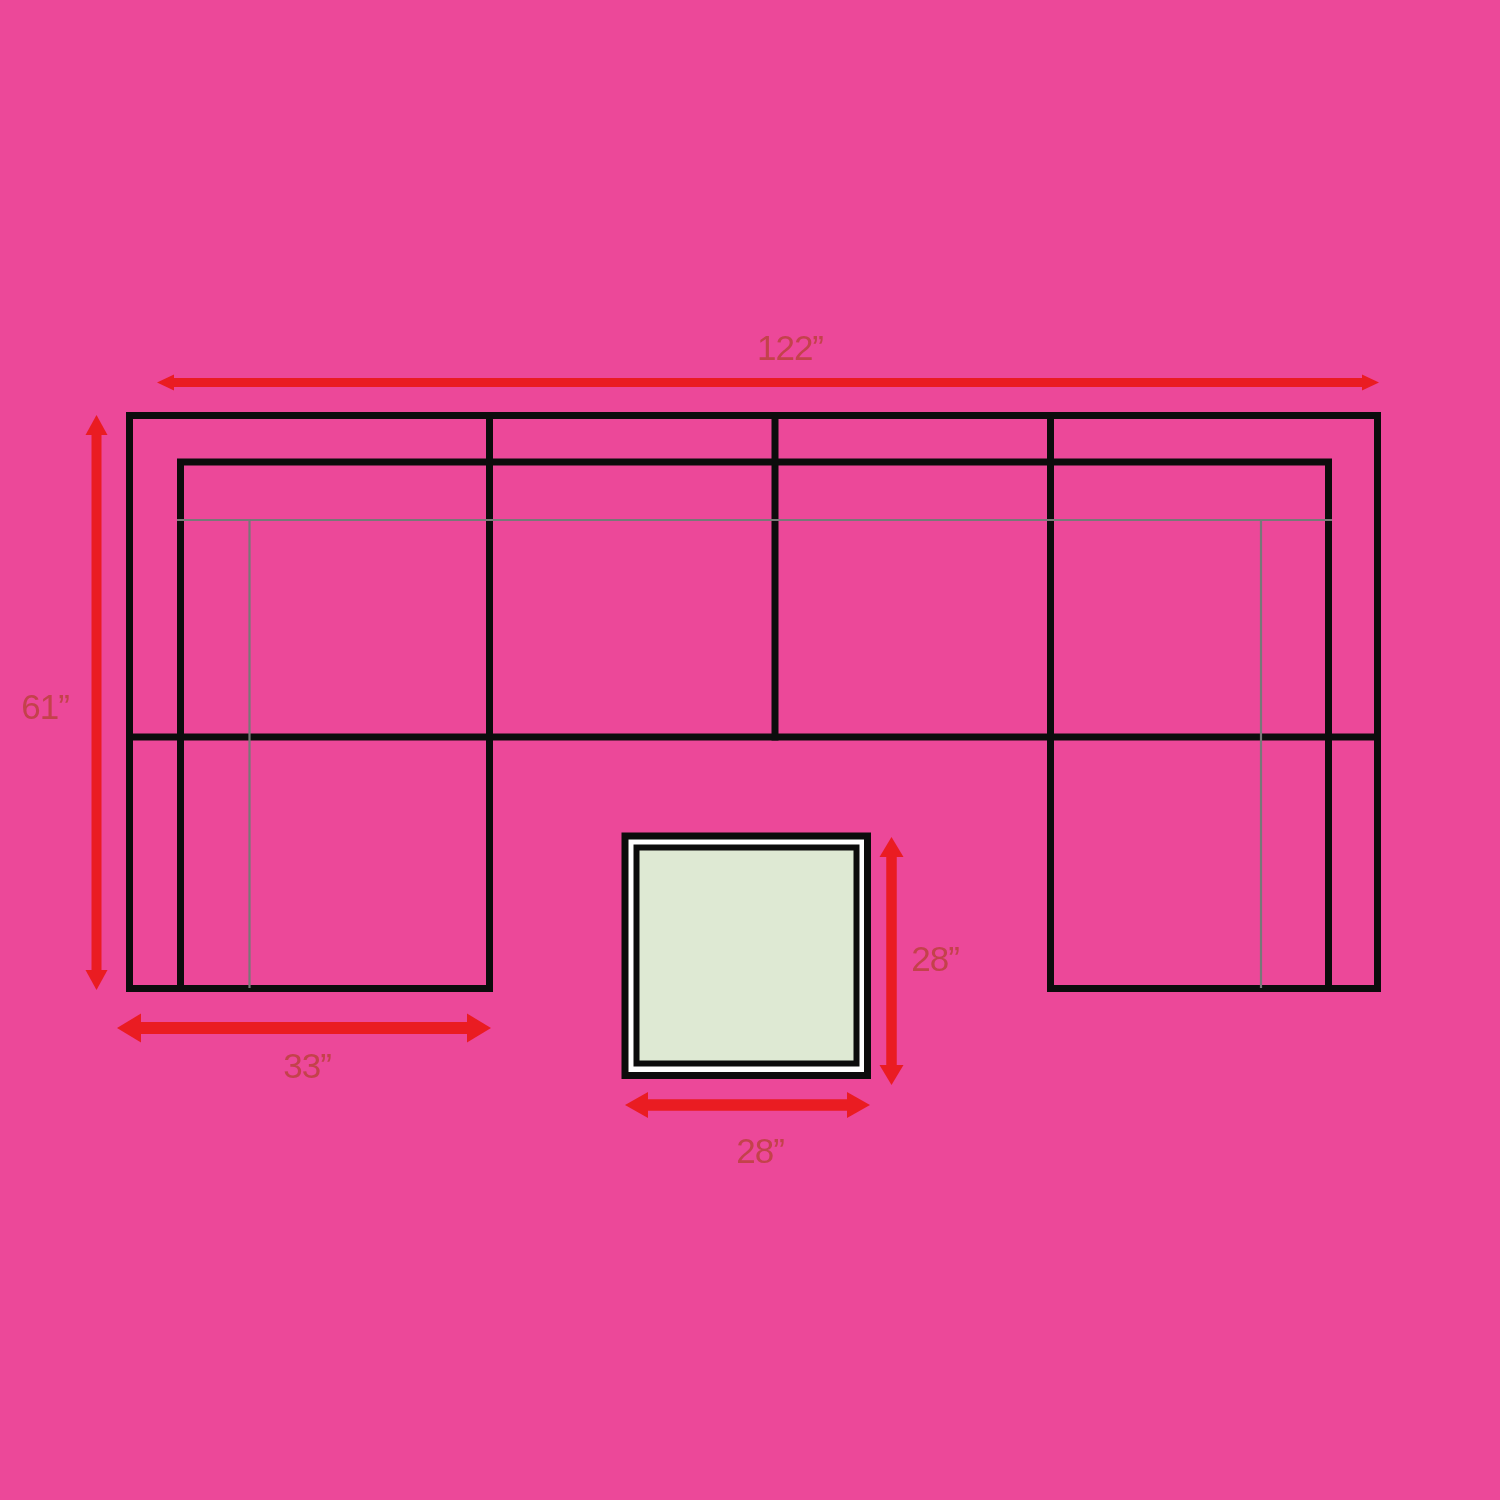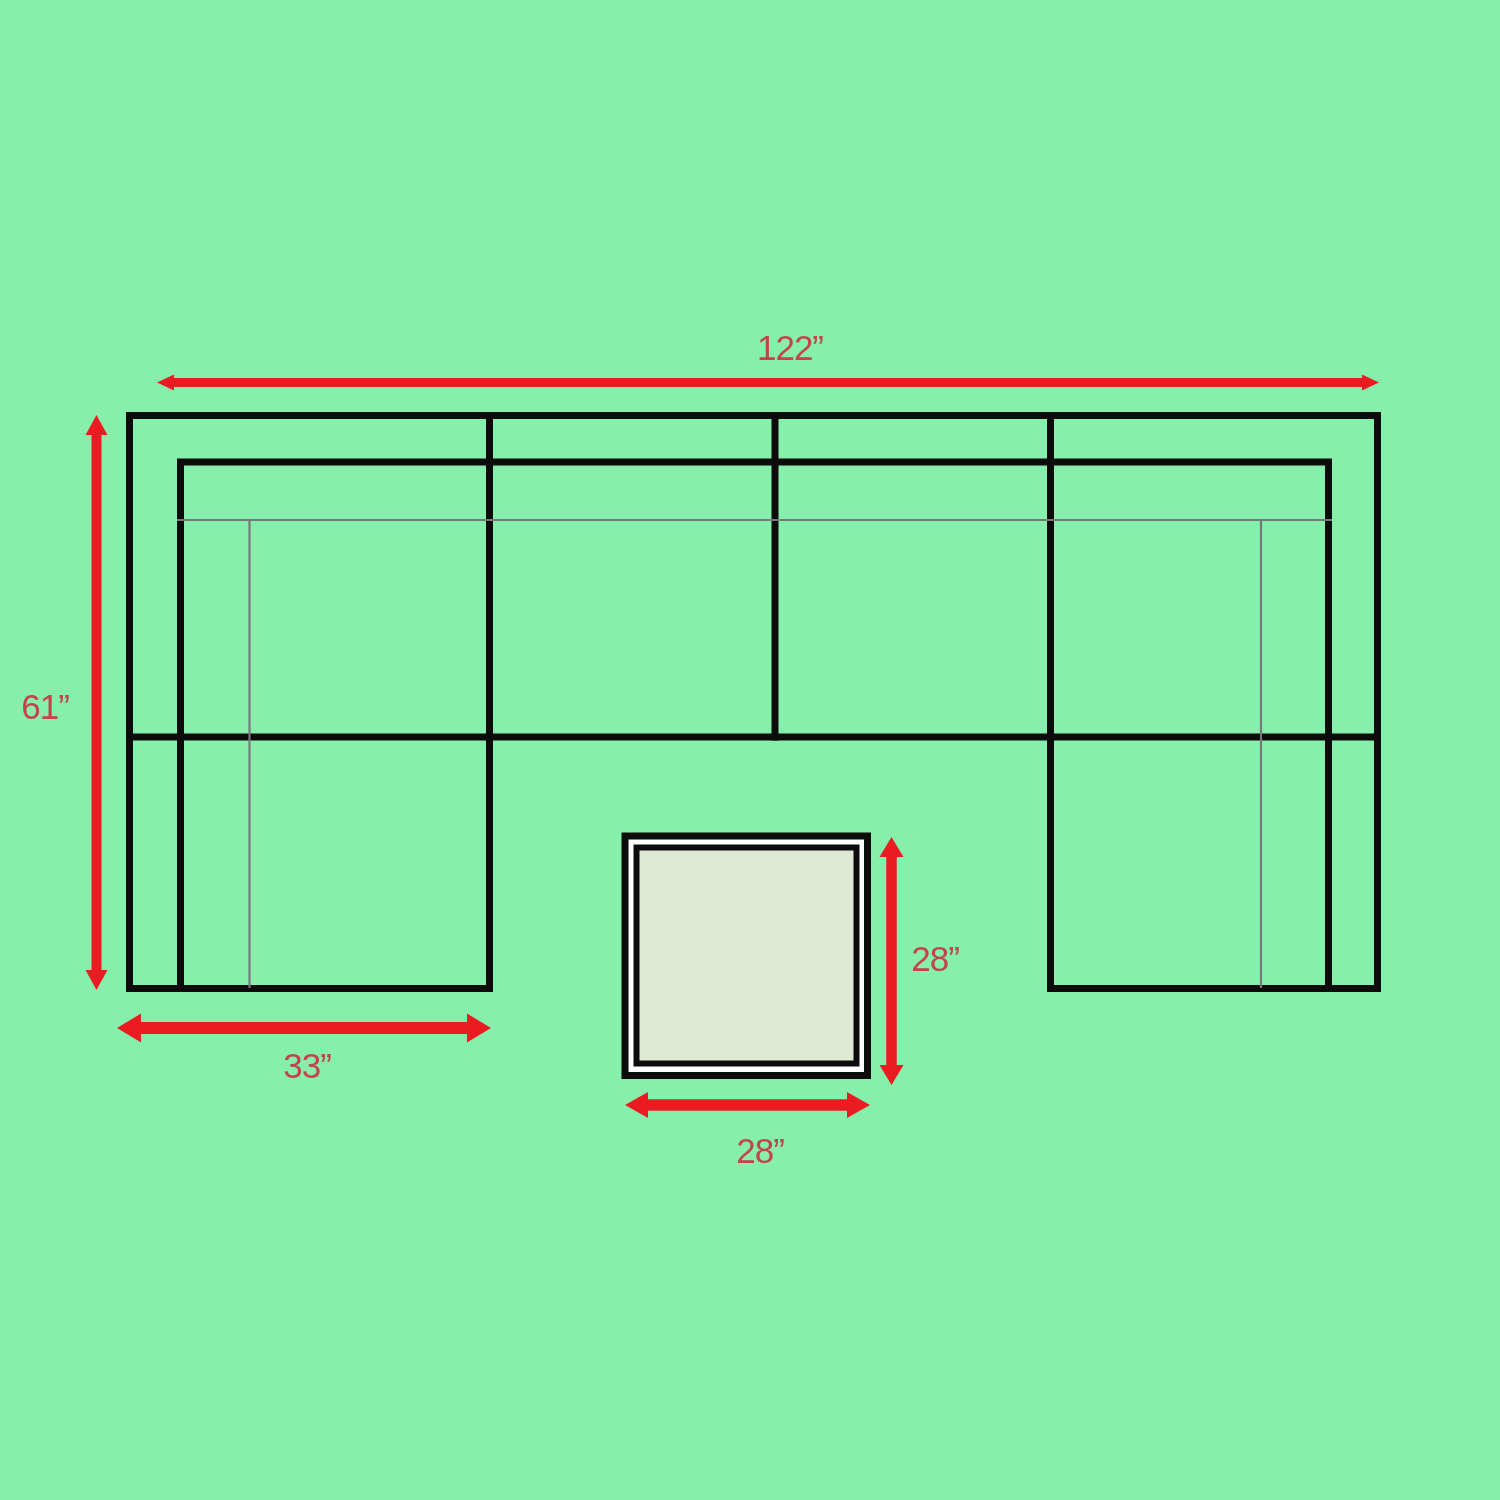--- a/index.html
+++ b/index.html
@@ -1,16 +1,16 @@
 <!DOCTYPE html>
 <html><head>
 <meta charset="utf-8">
 <style>
   html,body{margin:0;padding:0;background:#ffffff;}
-  .stage{position:relative;width:1500px;height:1500px;background:#86efac;overflow:hidden;}
+  .stage{position:relative;width:1500px;height:1500px;background:#ec4899;overflow:hidden;}
   text{font-family:"Liberation Sans",sans-serif;}
 </style>
 </head>
 <body>
 <div class="stage">
 <svg width="1500" height="1500" viewBox="0 0 1500 1500" xmlns="http://www.w3.org/2000/svg">
 
   <path d="M 129.5 992 L 129.5 415.5 L 1377.5 415.5 L 1377.5 992" fill="none" stroke="#0c0c0c" stroke-width="7"></path>
 
   <line x1="126" y1="988.5" x2="493" y2="988.5" stroke="#0c0c0c" stroke-width="7"></line>

